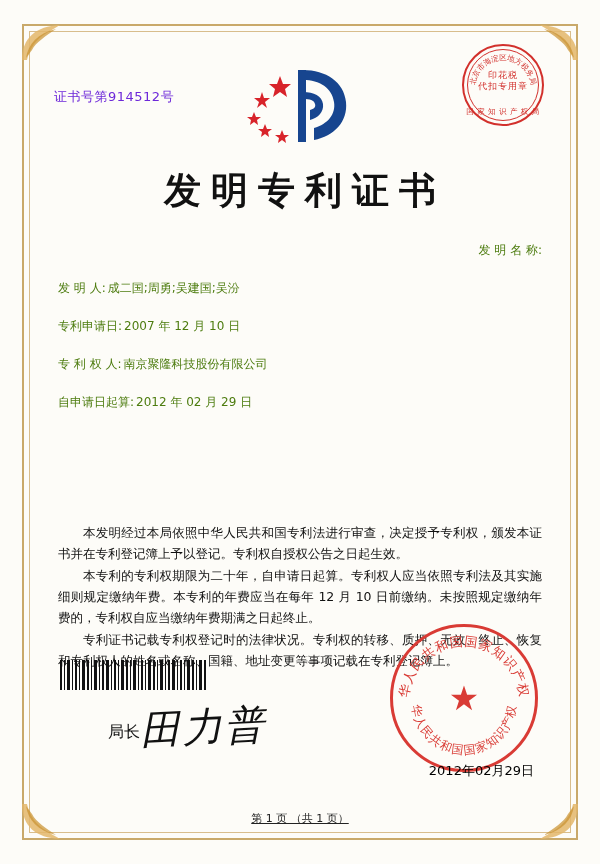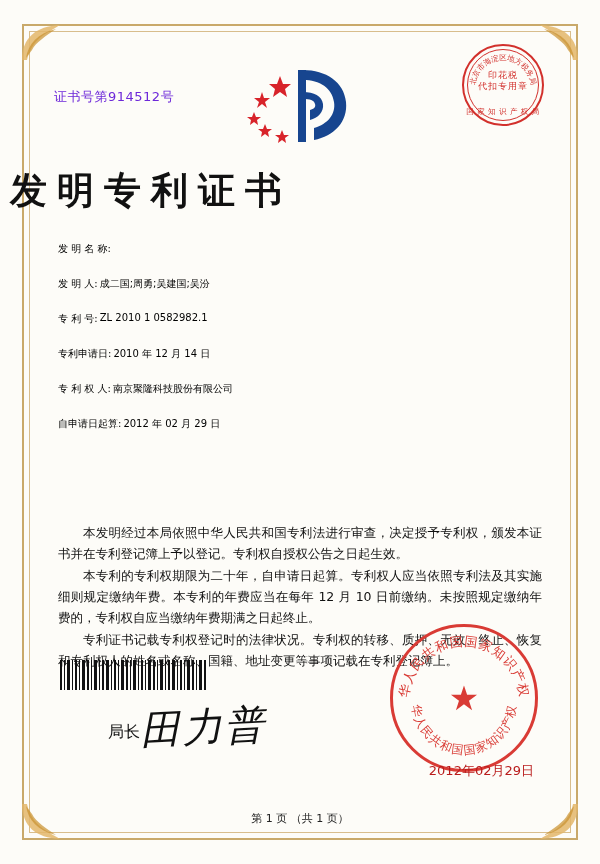--- a/index.html
+++ b/index.html
@@ -110,40 +110,42 @@
     top: 66px;
     transform: translateX(-50%);
     width: 120px;
     height: 78px;
   }
 
   .doc-title {
     position: absolute;
     left: 0; right: 0;
     top: 166px;
+    text-align: center;
     font-family: Liberation Mono, monospace;
     font-size: 37px;
     font-weight: bold;
     letter-spacing: 10px;
     color: #111;
     text-indent: 10px;
   }
 
   .fields {
     position: absolute;
     left: 58px;
     top: 242px;
     right: 58px;
   }
   .field-row {
     display: flex;
     align-items: flex-start;
     margin-bottom: 21px;
-    font-size: 10px;
-    color: #000000;
+    font-size: 12px;
+    color: #4d7c0f;
+    justify-content: flex-end;
   }
   .field-label {
     white-space: nowrap;
   }
   .field-value {
     flex: 1;
     padding-left: 2px;
   }
 
   .body-text {
@@ -212,31 +214,32 @@
     color: #d93b35;
     line-height: 1;
   }
   .seal-main svg { position: absolute; inset: 0; }
 
   .issue-date {
     position: absolute;
     right: 66px;
     bottom: 84px;
     font-size: 13px;
-    color: #b91c1c;
+    color: #000000;
     background: transparent;
   }
 
   .page-footer {
     position: absolute;
     left: 0; right: 0;
     bottom: 38px;
     text-align: center;
     font-size: 11px;
     color: #222;
+    text-decoration: underline;
   }
 </style>
 </head>
 <body>
 
 <div class="page">
 
   <div class="frame-outer"></div>
   <div class="frame-inner"></div>
 
@@ -302,26 +305,22 @@
 
   <div class="fields">
     <div class="field-row">
       <span class="field-label">发 明 名 称:</span>
     </div>
     <div class="field-row">
       <span class="field-label">发 明 人:</span>
       <span class="field-value">成二国;周勇;吴建国;吴汾</span>
     </div>
     <div class="field-row">
-      <span class="field-label">专 利 号:</span>
-      <span class="field-value">ZL 2010 1 0582982.1</span>
-    </div>
-    <div class="field-row">
       <span class="field-label">专利申请日:</span>
-      <span class="field-value">2010 年 12 月 14 日</span>
+      <span class="field-value">2007 年 12 月 10 日</span>
     </div>
     <div class="field-row">
       <span class="field-label">专 利 权 人:</span>
       <span class="field-value">南京聚隆科技股份有限公司</span>
     </div>
     <div class="field-row">
       <span class="field-label">自申请日起算:</span>
       <span class="field-value">2012 年 02 月 29 日</span>
     </div>
   </div>

